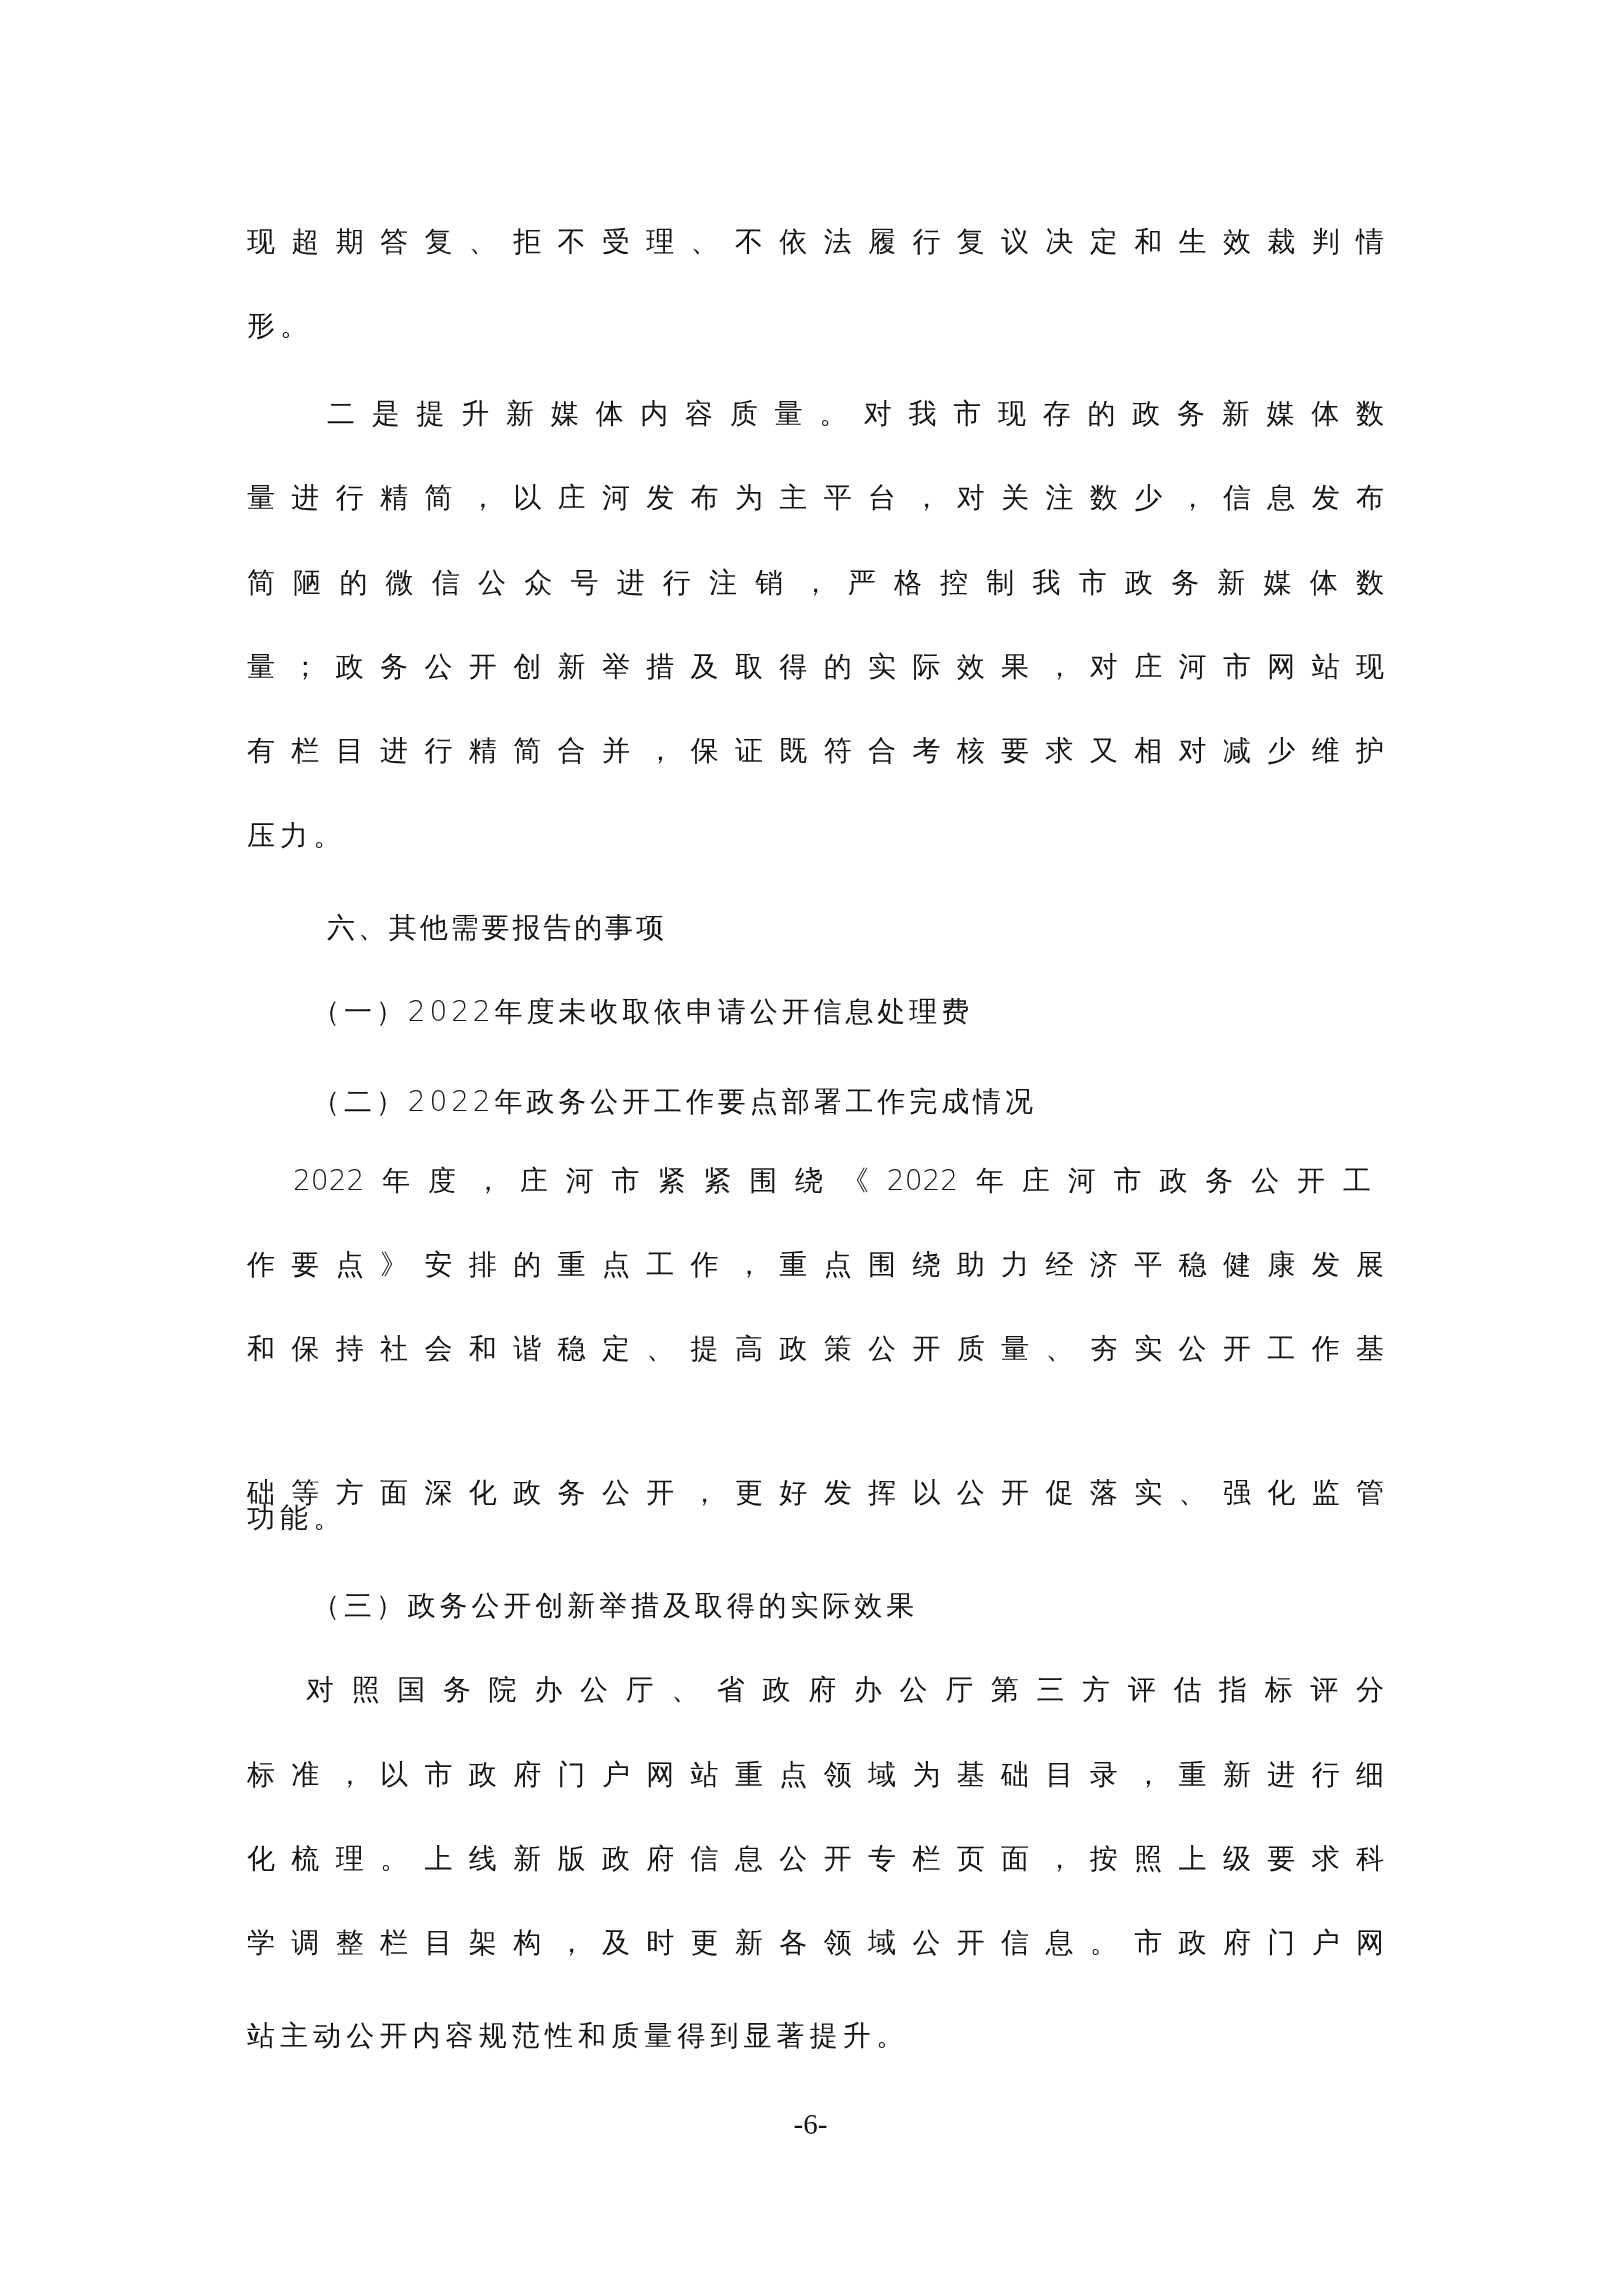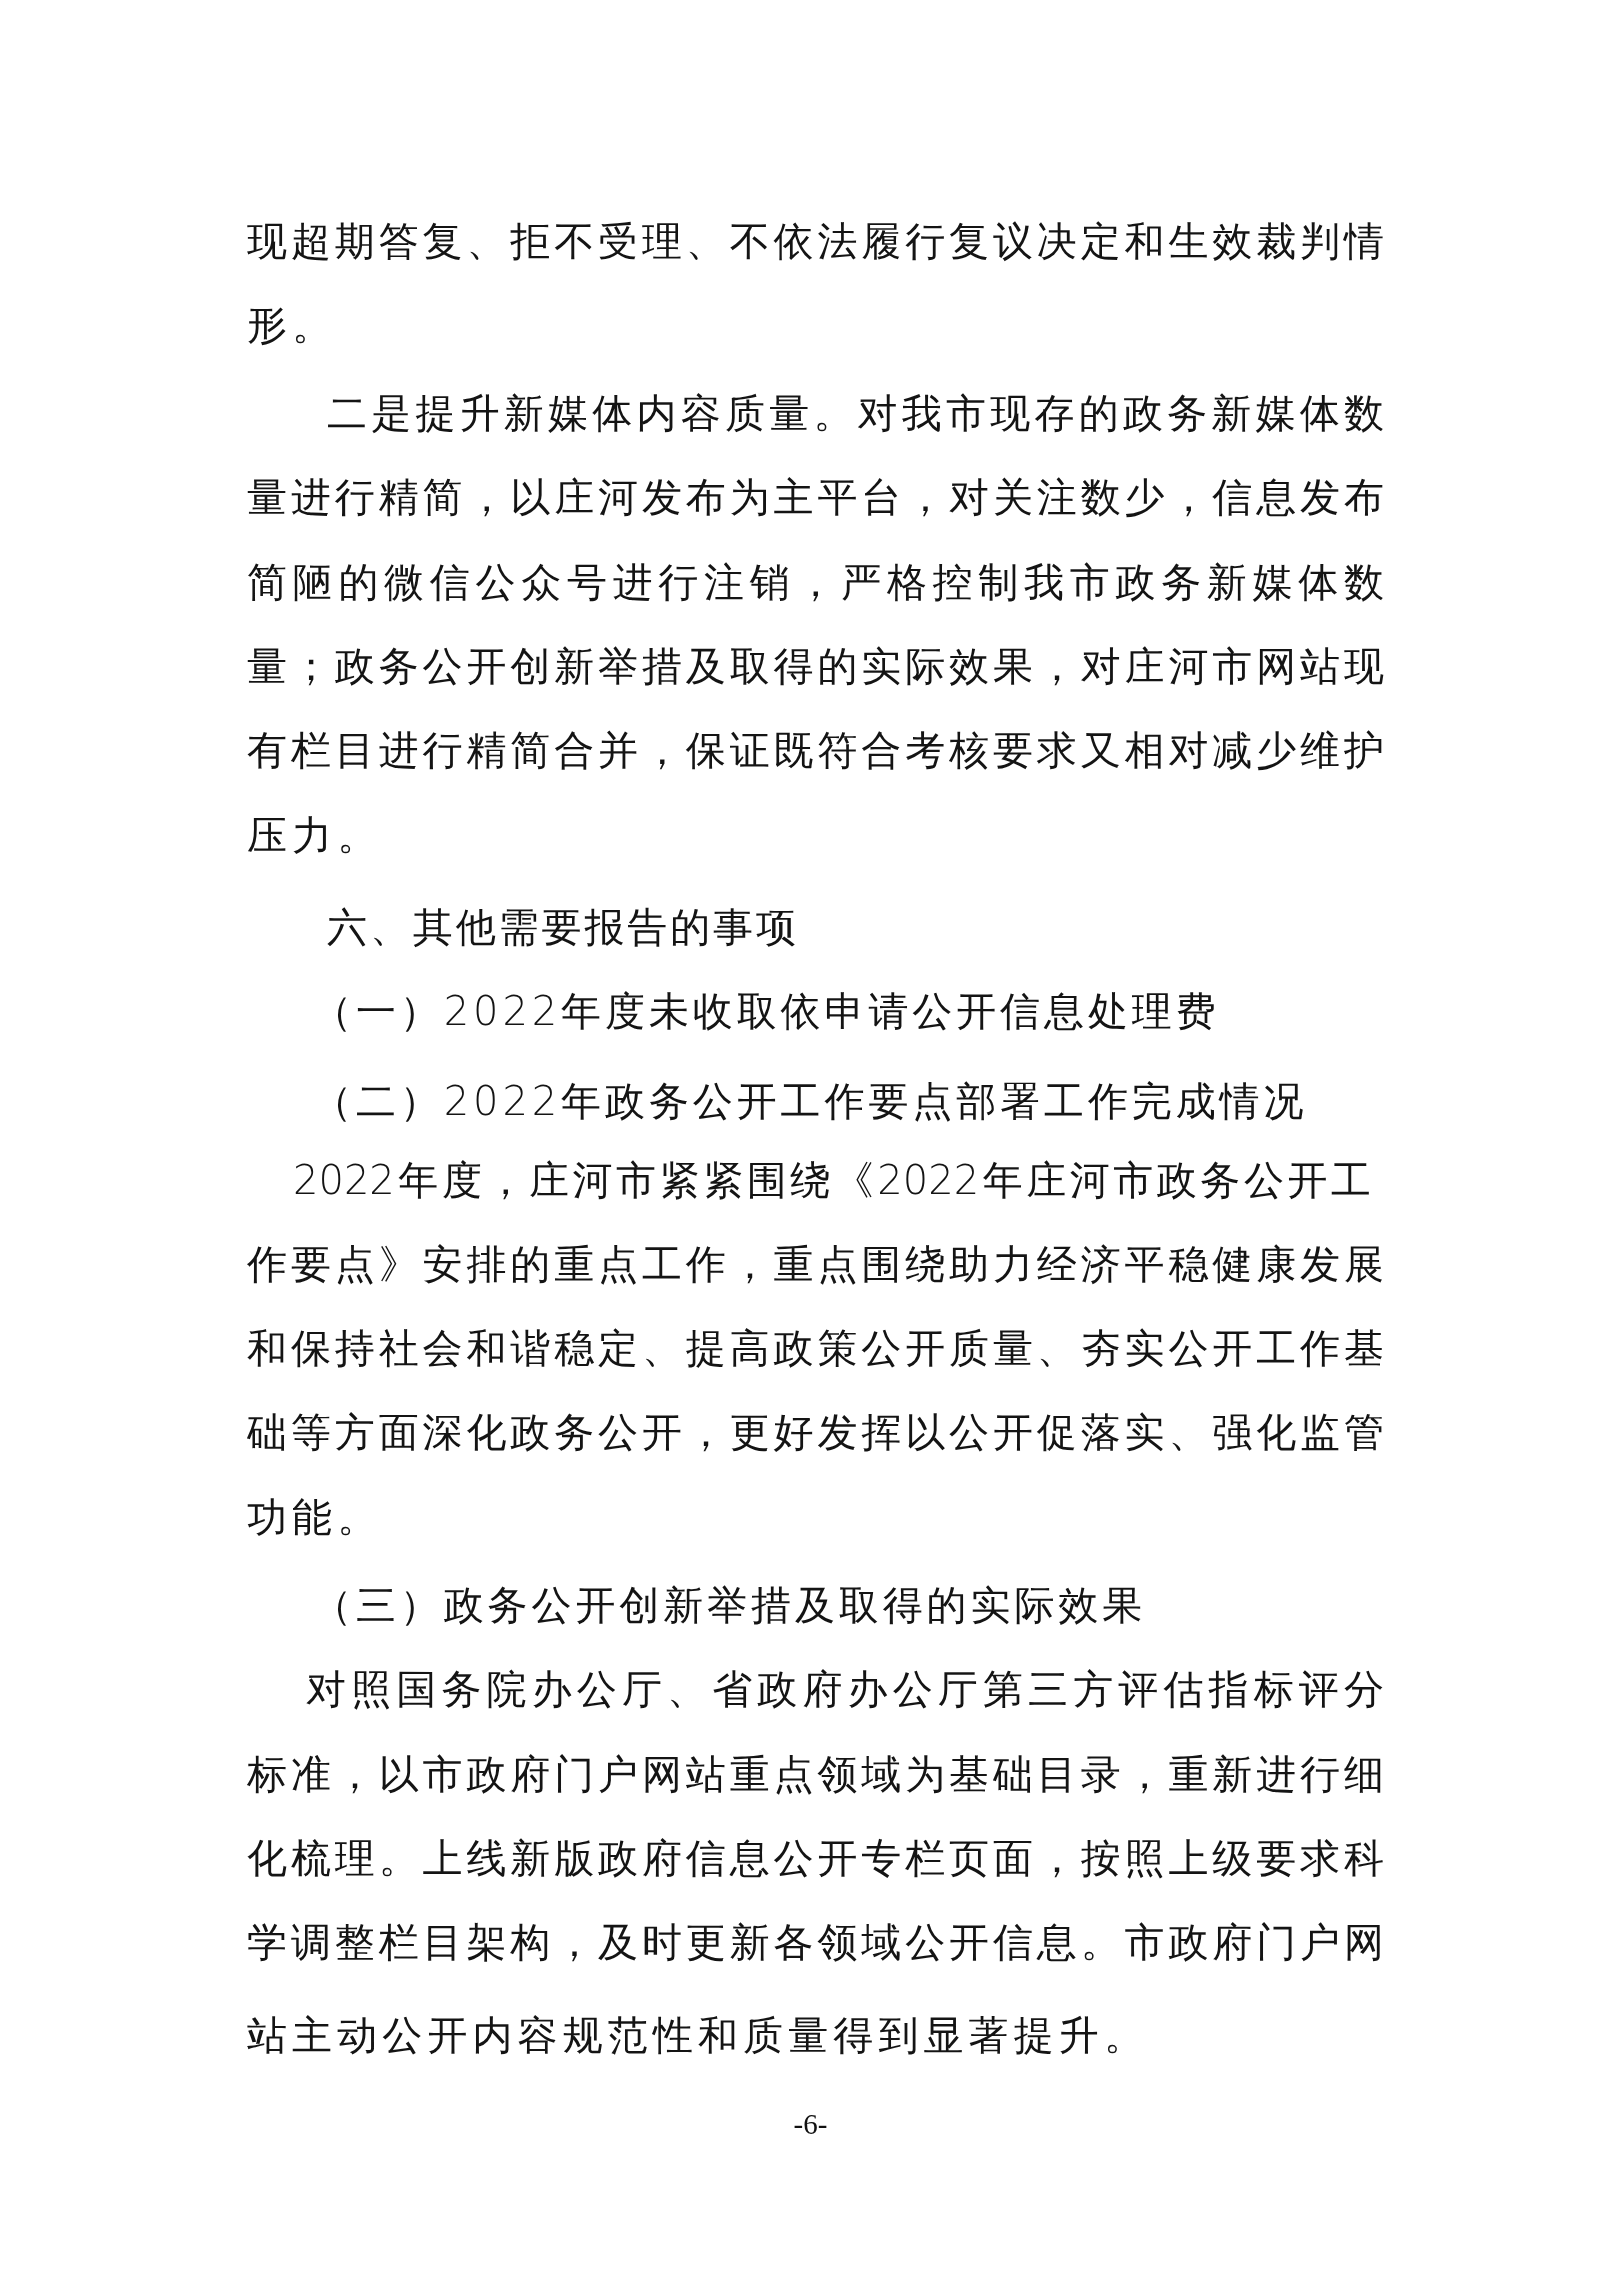--- a/index.html
+++ b/index.html
@@ -19,21 +19,21 @@
       position: absolute;
       left: 0; top: 0;
       width: 1621px;
       height: 2293px;
       background: #ffffff;
     }
     .line {
       position: absolute;
       left: 247px;
       width: 1137px;
-      font-size: 40px;
+      font-size: 28px;
       line-height: 51px;
       height: 51px;
       white-space: nowrap;
       letter-spacing: 5.1px;
       font-family: "DejaVu Sans", "Liberation Sans", sans-serif;
       font-weight: 300;
       color: #141414;
       transform-origin: left center;
     }
     .line.just {
@@ -78,21 +78,21 @@
 
   <div class="line" style="top:810px;left:247px;">压力。</div>
 
   <div class="line subheading" style="top:986px;left:312px;">（一）2022年度未收取依申请公开信息处理费</div>
 
   <div class="line subheading" style="top:1076px;left:312px;">（二）2022年政务公开工作要点部署工作完成情况</div>
 
   <div class="line just" style="top:1155px;left:293px;width:1078px;">2022年度，庄河市紧紧围绕《2022年庄河市政务公开工</div>
   <div class="line just" style="top:1239px;left:247px;width:1137px;">作要点》安排的重点工作，重点围绕助力经济平稳健康发展</div>
   <div class="line just" style="top:1323px;left:247px;width:1137px;">和保持社会和谐稳定、提高政策公开质量、夯实公开工作基</div>
-  <div class="line just" style="top:1407px;left:247px;width:1137px;">础等方面深化政务公开，更好发挥以公开促落实、强化监管</div>
+  <div class="line just" style="top:1467px;left:247px;width:1137px;">础等方面深化政务公开，更好发挥以公开促落实、强化监管</div>
   <div class="line" style="top:1492px;left:247px;">功能。</div>
 
   <div class="line subheading" style="top:1580px;left:312px;">（三）政务公开创新举措及取得的实际效果</div>
 
   <div class="line just" style="top:1664px;left:306px;width:1078px;">对照国务院办公厅、省政府办公厅第三方评估指标评分</div>
   <div class="line just" style="top:1749px;left:247px;width:1137px;">标准，以市政府门户网站重点领域为基础目录，重新进行细</div>
   <div class="line just" style="top:1833px;left:247px;width:1137px;">化梳理。上线新版政府信息公开专栏页面，按照上级要求科</div>
   <div class="line just" style="top:1917px;left:247px;width:1137px;">学调整栏目架构，及时更新各领域公开信息。市政府门户网</div>
   <div class="line" style="top:2001px;left:247px;margin-top:9px;">站主动公开内容规范性和质量得到显著提升。</div>
 

